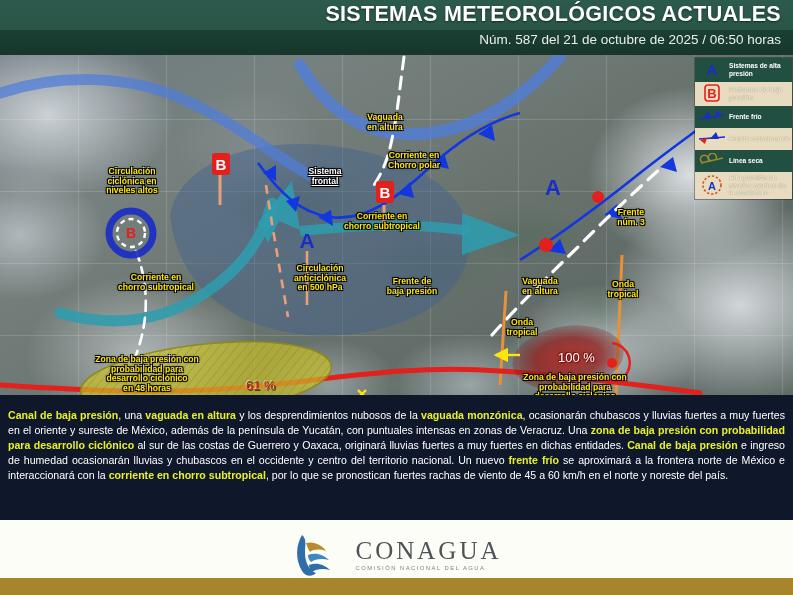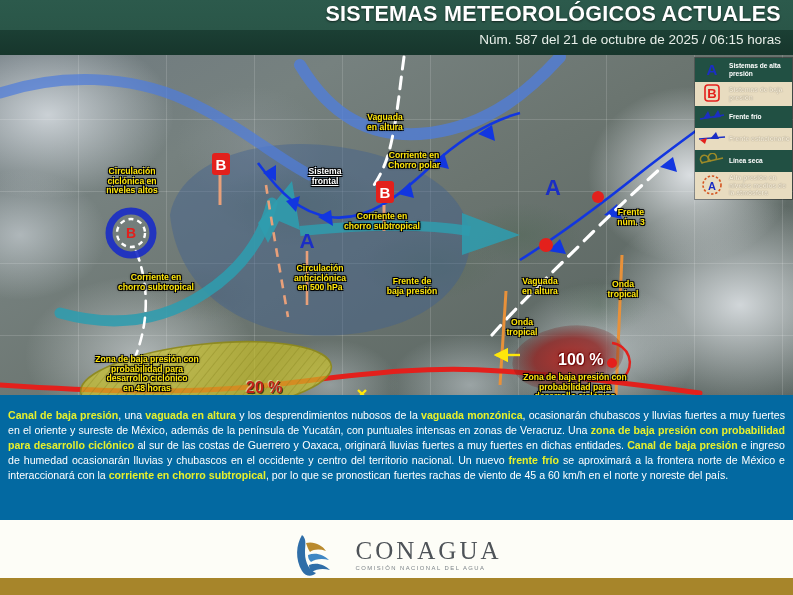--- a/index.html
+++ b/index.html
@@ -6,21 +6,21 @@
   * { box-sizing: border-box; margin: 0; padding: 0; }
   html, body {
     width: 793px; height: 595px;
     background: #1d4338;
     font-family: "Liberation Sans", sans-serif;
     overflow: hidden;
   }
   #page {
     position: relative;
     width: 793px; height: 575px;
-    background: #0369a1;
+    background: #0f172a;
   }
 
   
   #header {
     position: absolute; left: 0; top: 0;
     width: 793px; height: 55px;
     background: linear-gradient(180deg, #2c5a4c 0%, #2a5648 54%, #1b3f34 54.5%, #17362c 100%);
   }
   #title {
     position: absolute; right: 12px; top: 2px;
@@ -78,21 +78,21 @@
   
   .lbl {
     position: absolute;
     font-size: 8.6px; font-weight: bold; line-height: 1.12;
     text-align: center; color: #ffe60a;
     text-shadow: -1px -1px 0 #000,1px -1px 0 #000,-1px 1px 0 #000,1px 1px 0 #000,0 0 3px #000;
     white-space: pre-line; pointer-events: none;
   }
   .lbl.white { color: #ffffff; }
   .lbl.pct {
-    font-size: 16px; color: #c1231a; font-weight: bold;
+    font-size: 13px; color: #c1231a; font-weight: normal;
     text-shadow: -1px -1px 0 rgba(255,255,255,.45),1px 1px 0 rgba(0,0,0,.6);
   }
   .lbl.pctw { color: #ffffff; text-shadow: -1px -1px 0 #7a0d0d,1px 1px 0 #7a0d0d,0 0 4px #5a0808; }
 
   
   #legend {
     position: absolute; right: 0; top: 2px;
     width: 99px;
     border: 1px solid rgba(0,0,0,.35);
     font-size: 6.6px; line-height: 1.18;
@@ -142,21 +142,21 @@
     background: #a7852a;
   }
 </style>
 </head>
 <body>
 
 <div id="page">
 
   <div id="header">
     <div id="title">SISTEMAS METEOROLÓGICOS ACTUALES</div>
-    <div id="subtitle">Núm. 587 del 21 de octubre de 2025 / 06:15 horas</div>
+    <div id="subtitle">Núm. 587 del 21 de octubre de 2025 / 06:50 horas</div>
   </div>
 
   <div id="map">
     <div id="terrain"></div>
     <div id="grid"></div>
 
     <svg id="mapsvg" viewBox="0 0 793 340">
       <defs>
         <pattern id="hatch20" width="7" height="7" patternUnits="userSpaceOnUse" patternTransform="rotate(45)">
           <rect width="7" height="7" fill="#cdc425" opacity="0.72"></rect>
@@ -314,21 +314,21 @@
         <div class="lbl" style="left: 78px; top: 300px; width: 138px; color: rgb(255, 230, 10);">Zona de baja presión con
 probabilidad para
 desarrollo ciclónico
 en 48 horas</div>
         <div class="lbl" style="left: 512px; top: 318px; width: 126px; color: rgb(255, 230, 10);">Zona de baja presión con
 probabilidad para
 desarrollo ciclónico
 en 48 horas</div>
       </div>
     <div id="map-pcts">
-        <div class="lbl pct" style="left: 246px; top: 324px;">20 %</div>
+        <div class="lbl pct" style="left: 246px; top: 324px;">61 %</div>
         <div class="lbl pct pctw" style="left: 558px; top: 296px;">100 %</div>
       </div>
 
     <div id="legend">
       <div class="lg-row odd">
         <div class="lg-ico">
           <svg width="22" height="18" viewBox="0 0 22 18">
             <text x="11" y="15" font-family="Liberation Sans, sans-serif" font-size="15" font-weight="bold" fill="#1b2ec4" text-anchor="middle">A</text>
           </svg>
         </div>

